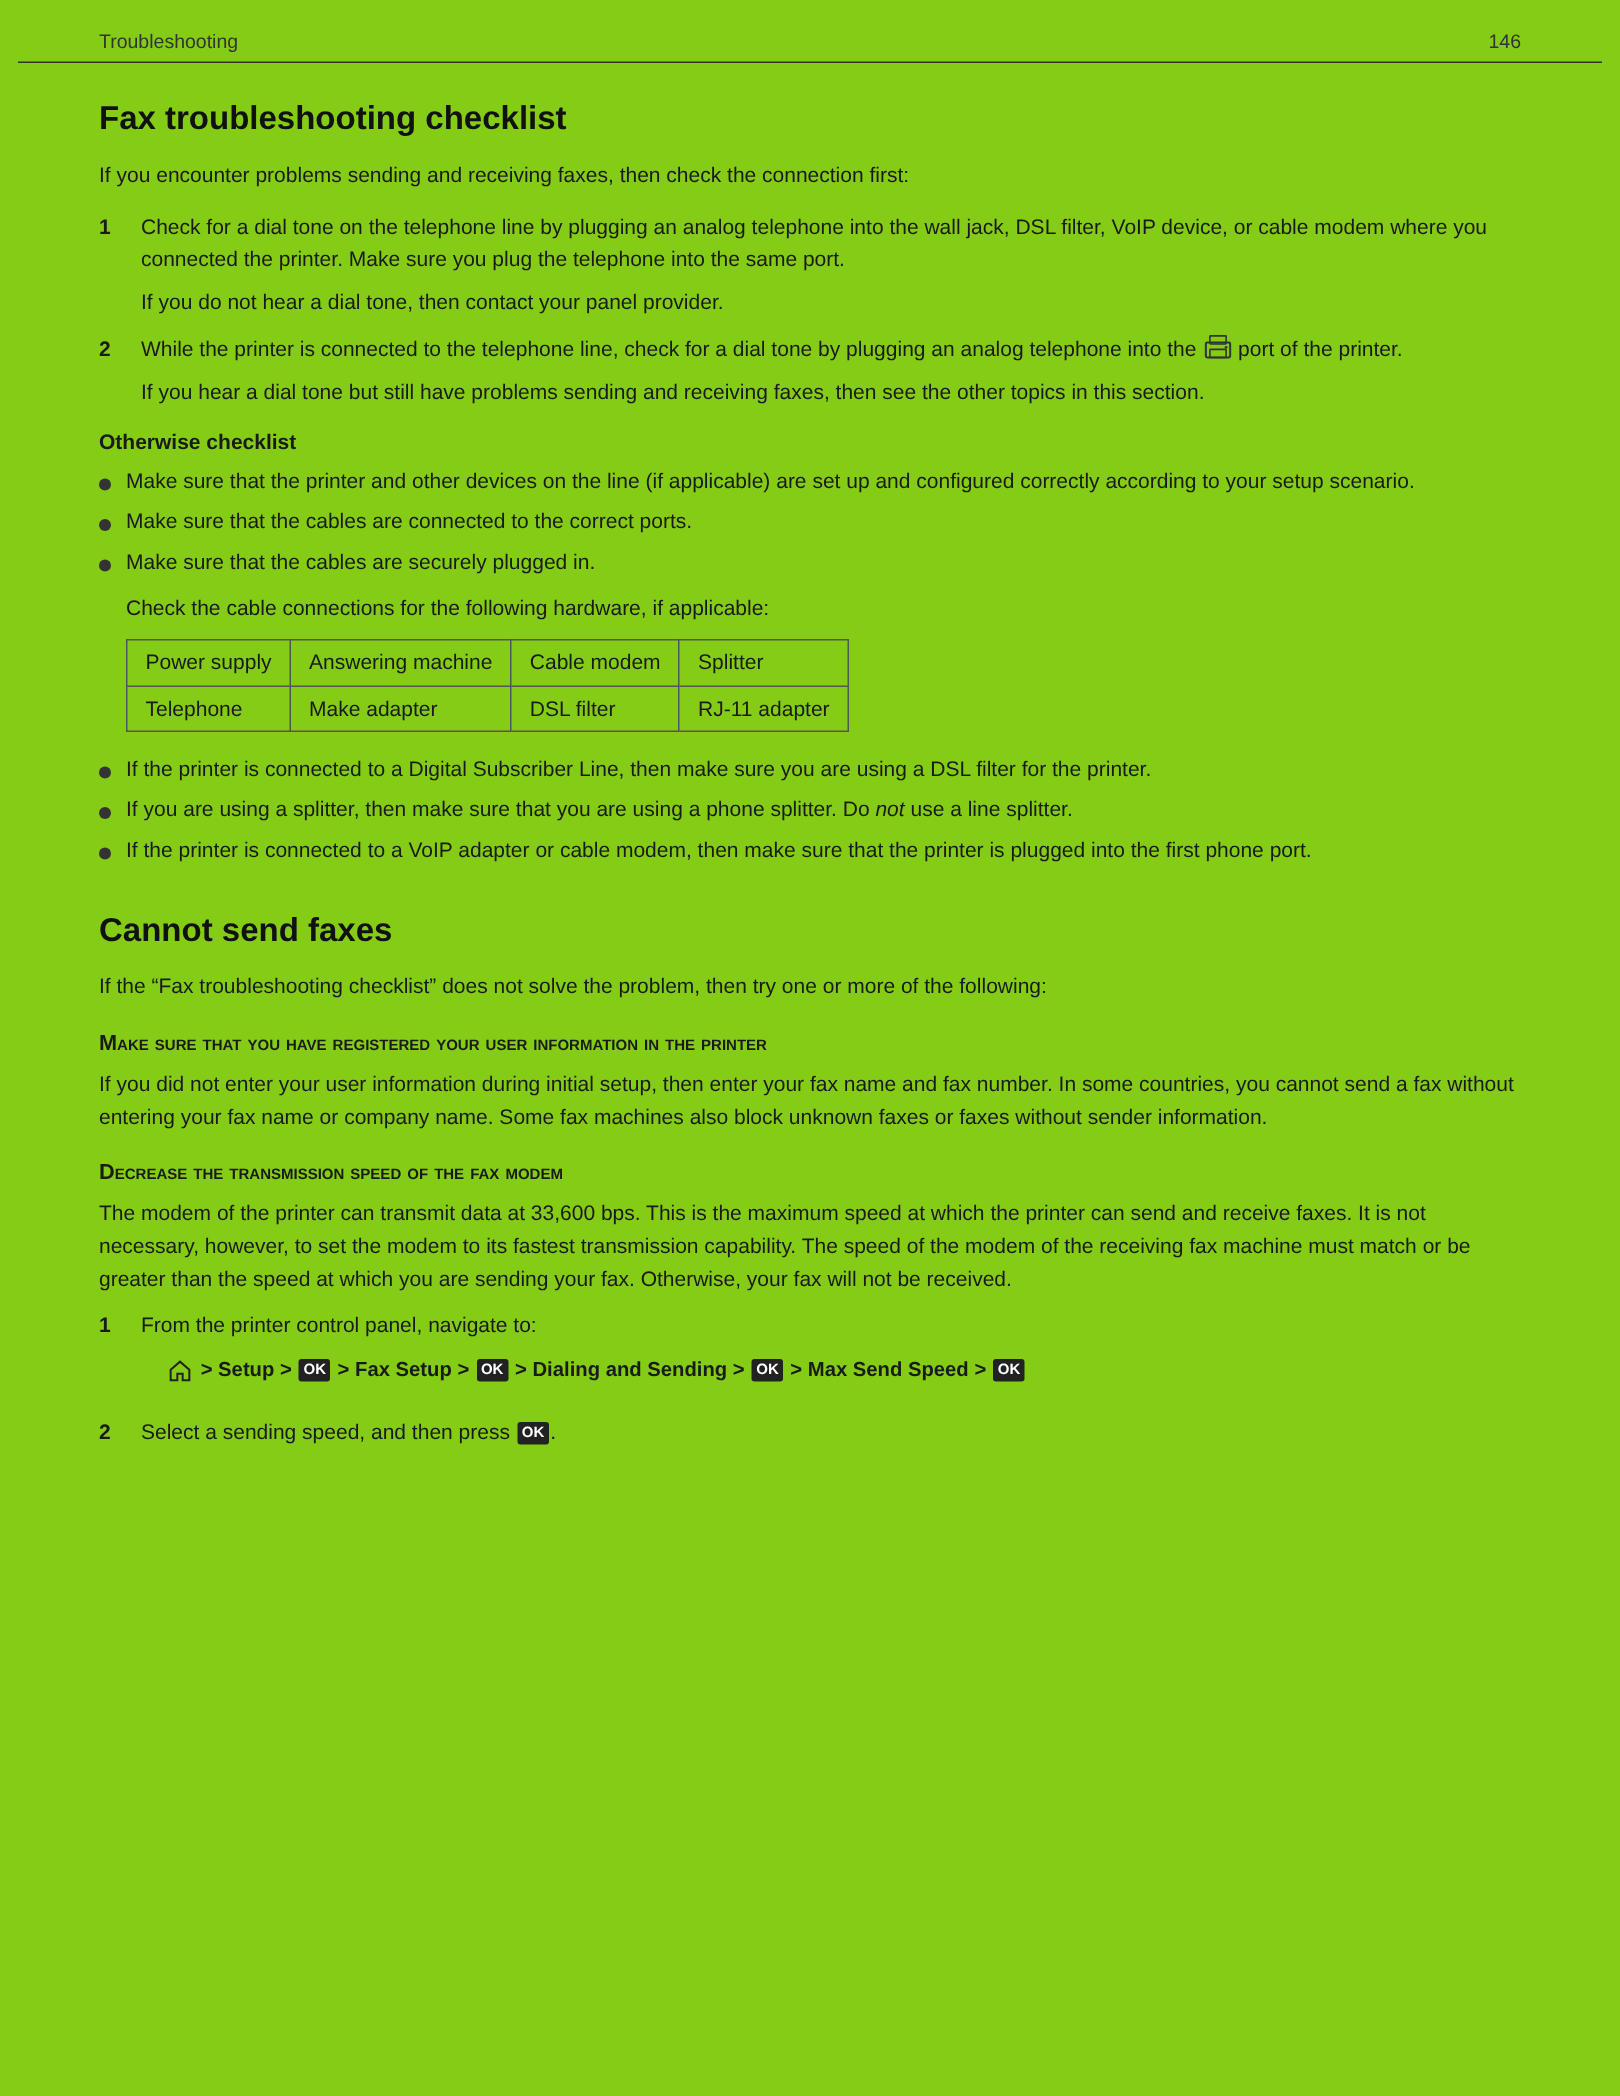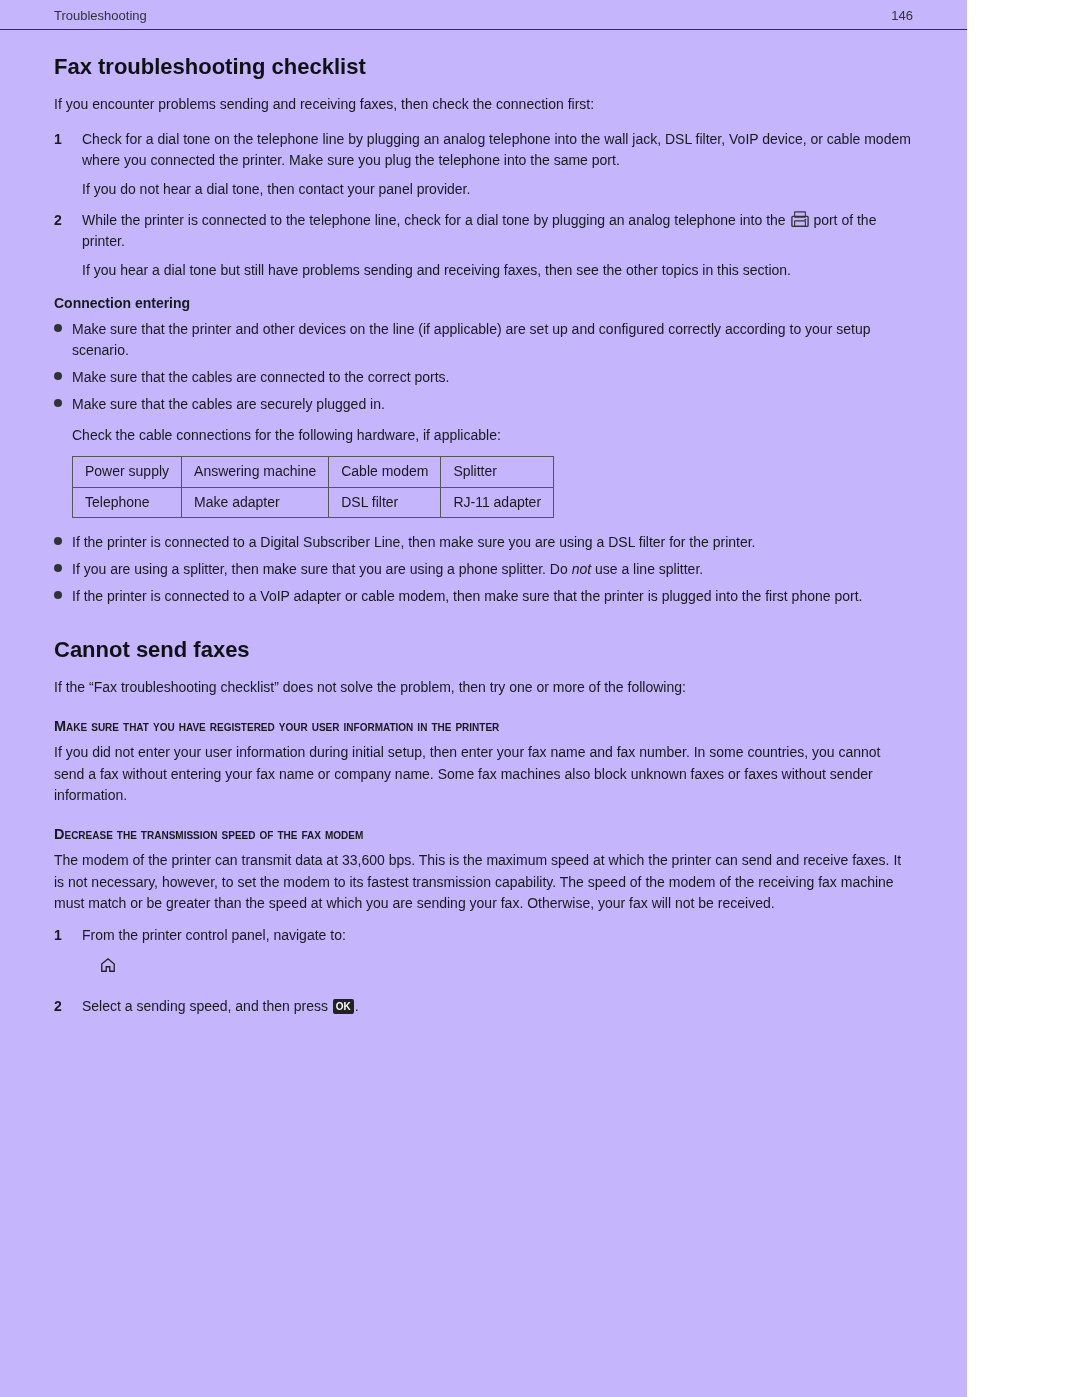--- a/index.html
+++ b/index.html
@@ -5,24 +5,24 @@
     * { box-sizing: border-box; margin: 0; padding: 0; }
     body {
       font-family: Arial, Helvetica, sans-serif;
       font-size: 14px;
       color: #1a1a1a;
       background: #ffffff;
       width: 1080px;
       min-height: 1397px;
     }
     .page {
-      width: 967px;
+      width: 1080px;
       min-height: 1397px;
-      padding: 0;
-      background: #c4b5fd;
+      padding: 12px;
+      background: #84cc16;
     }
     .header {
       display: flex;
       justify-content: space-between;
       align-items: center;
       border-bottom: 1px solid #333;
       padding: 8px 54px 6px 54px;
       margin-bottom: 24px;
     }
     .header-title {
@@ -93,21 +93,21 @@
       margin-bottom: 8px;
       margin-top: 14px;
     }
     .bullet-list {
       list-style: none;
       padding-left: 0;
       margin-bottom: 10px;
     }
     .bullet-item {
       display: flex;
-      align-items: flex-start;
+      align-items: center;
       margin-bottom: 6px;
       line-height: 1.5;
       font-size: 14px;
     }
     .bullet-dot {
       width: 8px;
       height: 8px;
       background: #333;
       border-radius: 50%;
       margin-top: 5px;
@@ -202,21 +202,21 @@
               <circle cx="17" cy="9.5" r="1" fill="#333"></circle>
             </svg>
             port of the printer.
           </span>
           <p class="sub-para">If you hear a dial tone but still have problems sending and receiving faxes, then see the other topics in this section.</p>
         </div>
       </li>
     </ol>
 
     <div class="subsection">
-      <p class="subsection-title">Connection entering</p>
+      <p class="subsection-title">Otherwise checklist</p>
 
       <ul class="bullet-list">
         <li class="bullet-item">
           <span class="bullet-dot"></span>
           <span>Make sure that the printer and other devices on the line (if applicable) are set up and configured correctly according to your setup scenario.</span>
         </li>
         <li class="bullet-item">
           <span class="bullet-dot"></span>
           <span>Make sure that the cables are connected to the correct ports.</span>
         </li>
@@ -281,20 +281,21 @@
         <ol class="numbered-list">
           <li class="numbered-item">
             <span class="num">1</span>
             <div class="num-content">
               <span>From the printer control panel, navigate to:</span>
               <div class="nav-line">
                 
                 <svg viewBox="0 0 18 18" width="16" height="16" style="vertical-align:middle;margin-right:2px;" fill="none" xmlns="http://www.w3.org/2000/svg">
                   <path d="M2 8L9 2L16 8V16H11V11H7V16H2V8Z" stroke="#222" stroke-width="1.5" fill="none"></path>
                 </svg>
+                <span> &gt; <strong>Setup</strong> &gt; <span class="ok-badge">OK</span> &gt; <strong>Fax Setup</strong> &gt; <span class="ok-badge">OK</span> &gt; <strong>Dialing and Sending</strong> &gt; <span class="ok-badge">OK</span> &gt; <strong>Max Send Speed</strong> &gt; <span class="ok-badge">OK</span></span>
               </div>
             </div>
           </li>
           <li class="numbered-item">
             <span class="num">2</span>
             <div class="num-content">
               <span>Select a sending speed, and then press <span class="ok-badge">OK</span>.</span>
             </div>
           </li>
         </ol>

